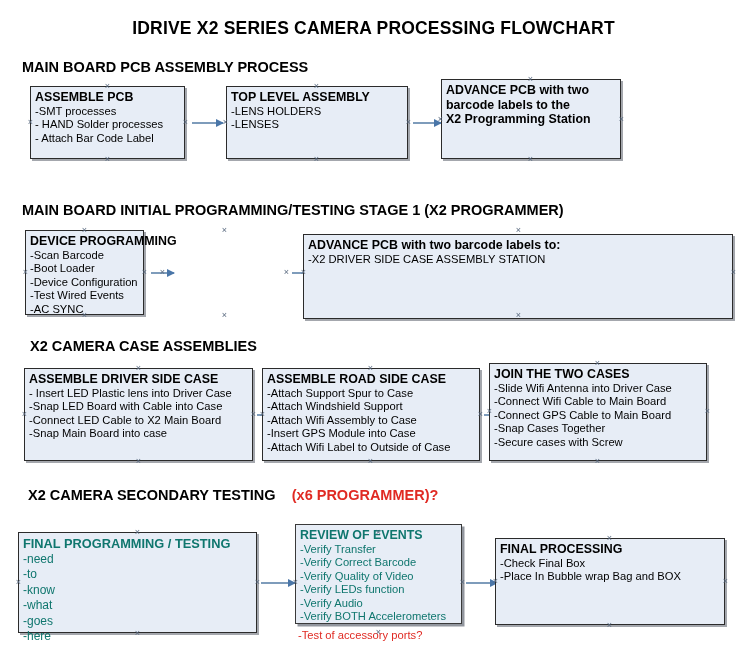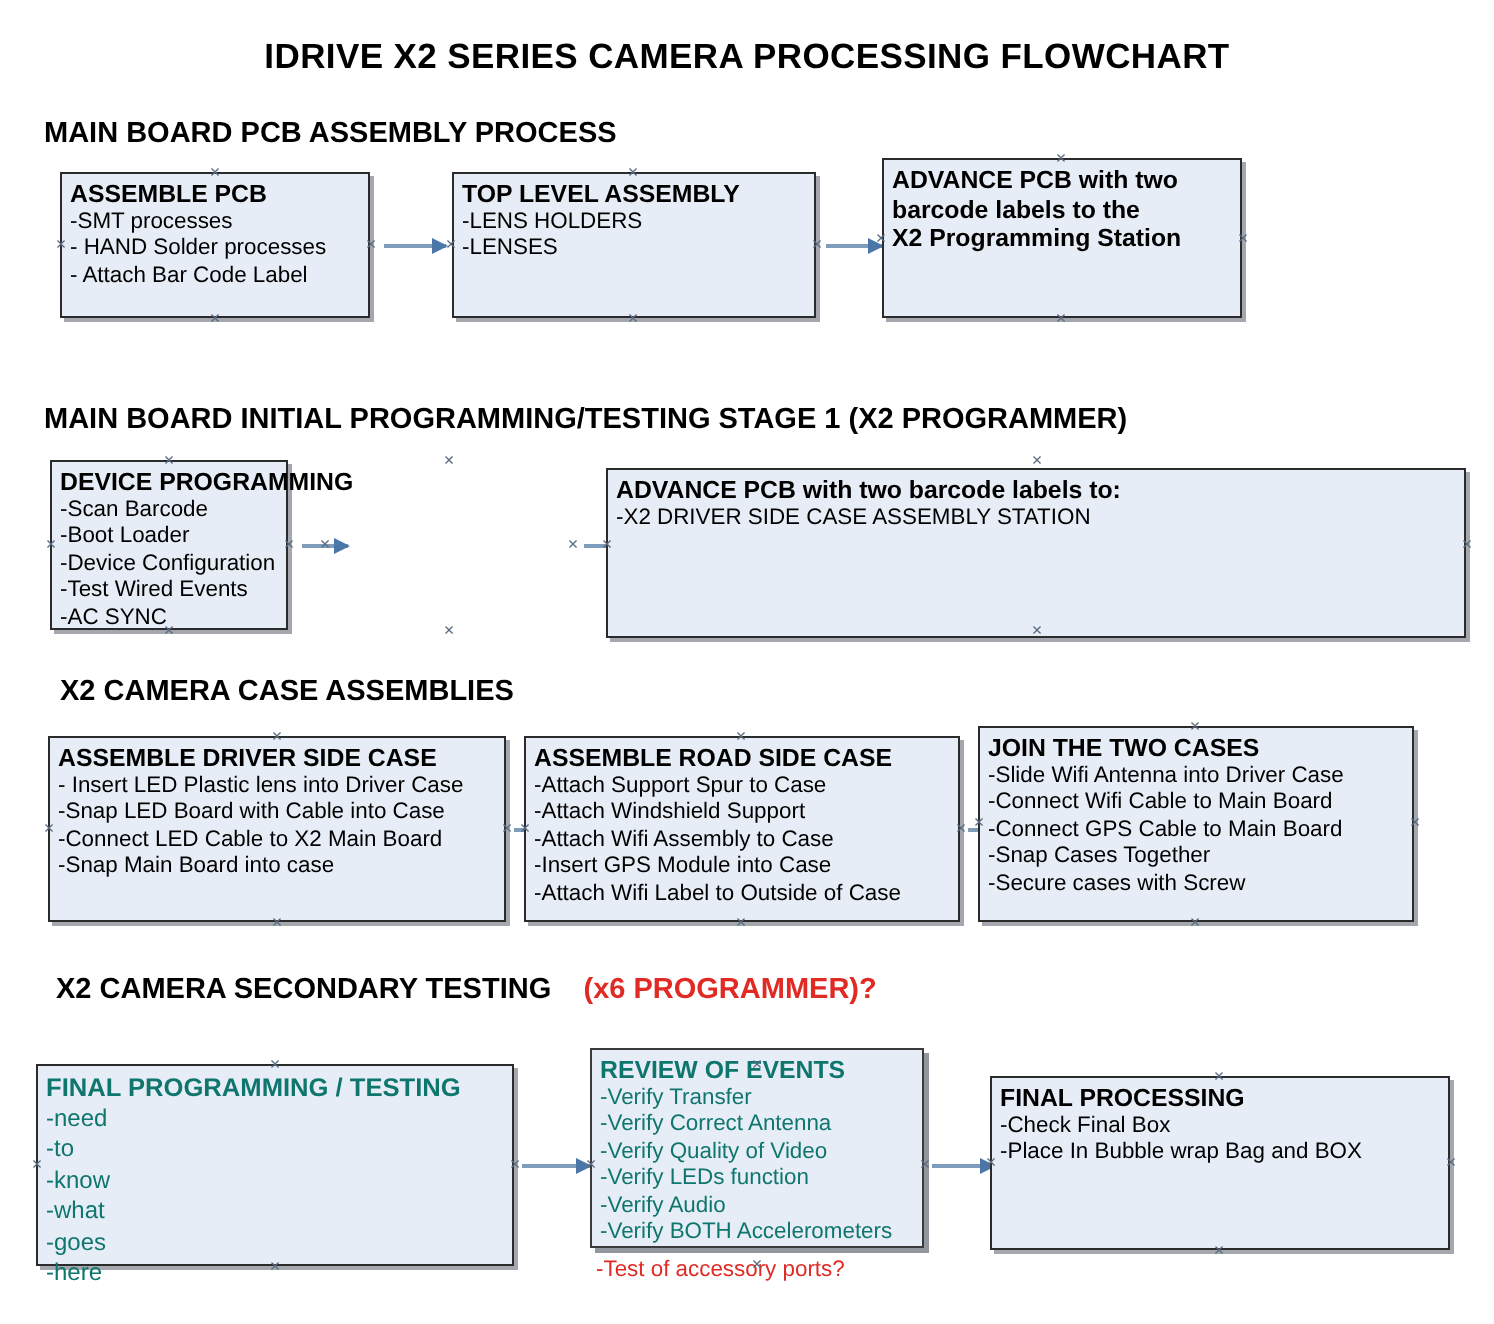--- a/index.html
+++ b/index.html
@@ -228,21 +228,21 @@
   <div class="hx" style="left:134px;top:529px;"></div>
   <div class="hx" style="left:15px;top:579px;"></div>
   <div class="hx" style="left:254px;top:579px;"></div>
   <div class="hx" style="left:134px;top:630px;"></div>
 
   <div class="conn" style="left:261px;top:582px;width:34px;"></div>
 
   <div class="box thick" style="left:295px;top:524px;width:167px;height:100px;">
     <div class="bh red">REVIEW OF EVENTS</div>
     <div class="bl red">-Verify Transfer</div>
-    <div class="bl red">-Verify Correct Antenna</div>
+    <div class="bl red">-Verify Correct Barcode</div>
     <div class="bl red">-Verify Quality of Video</div>
     <div class="bl red">-Verify LEDs function</div>
     <div class="bl red">-Verify Audio</div>
     <div class="bl red">-Verify BOTH Accelerometers</div>
   </div>
   <div class="overflow-line" style="left:298px;top:629px;">-Test of accessory ports?</div>
   <div class="hx" style="left:375px;top:529px;"></div>
   <div class="hx" style="left:292px;top:579px;"></div>
   <div class="hx" style="left:459px;top:579px;"></div>
   <div class="hx" style="left:375px;top:629px;"></div>

